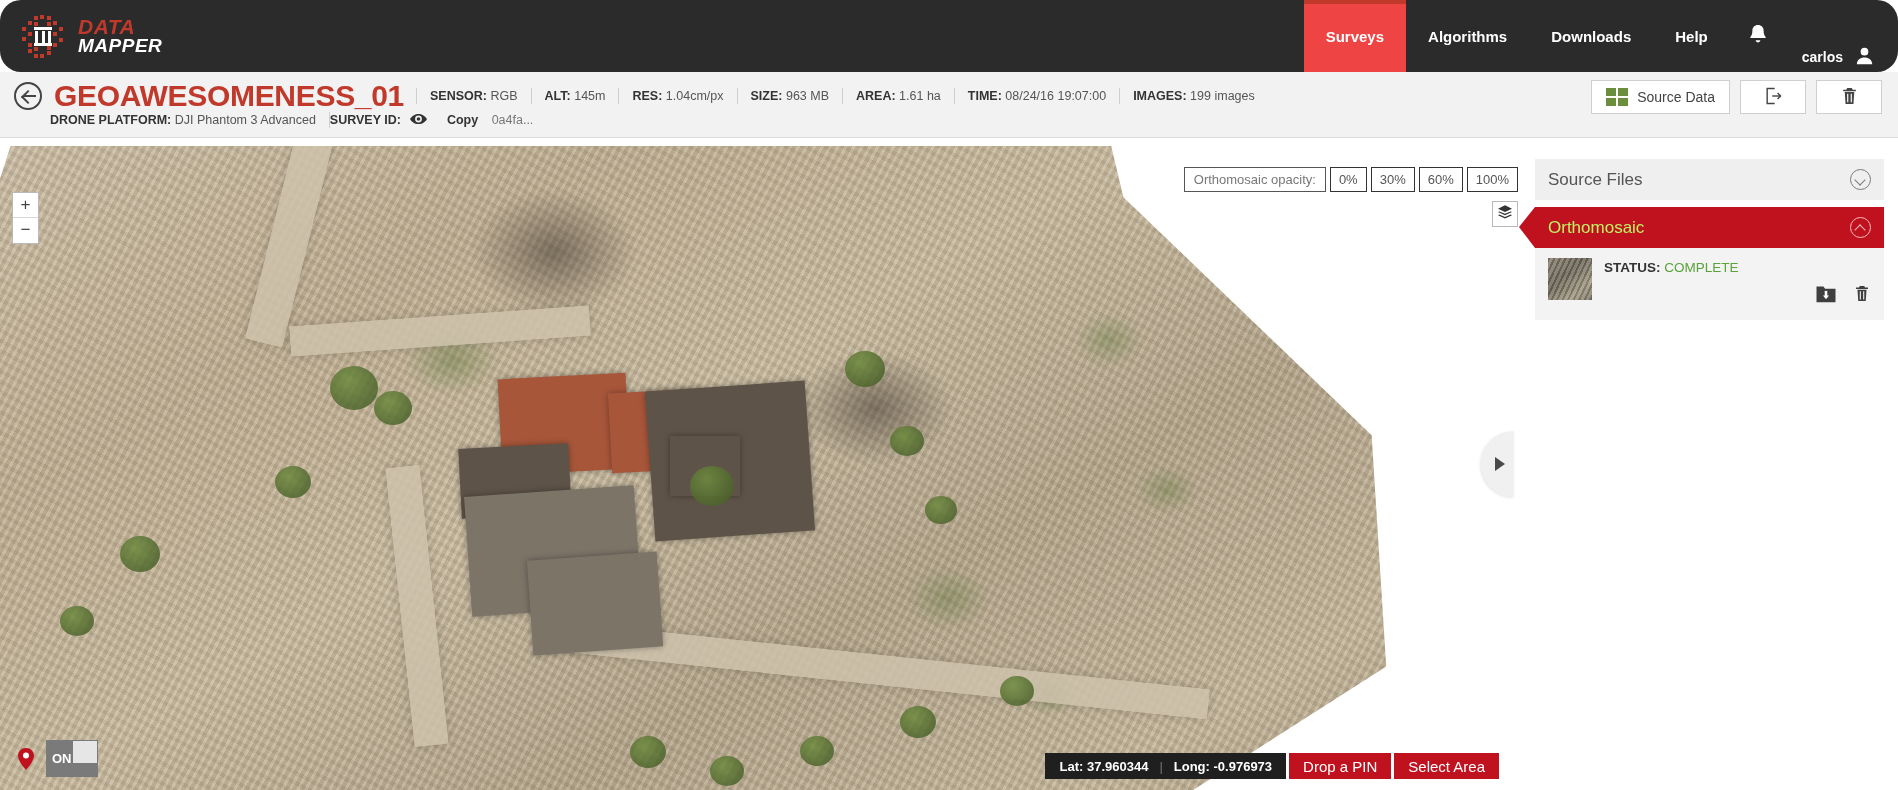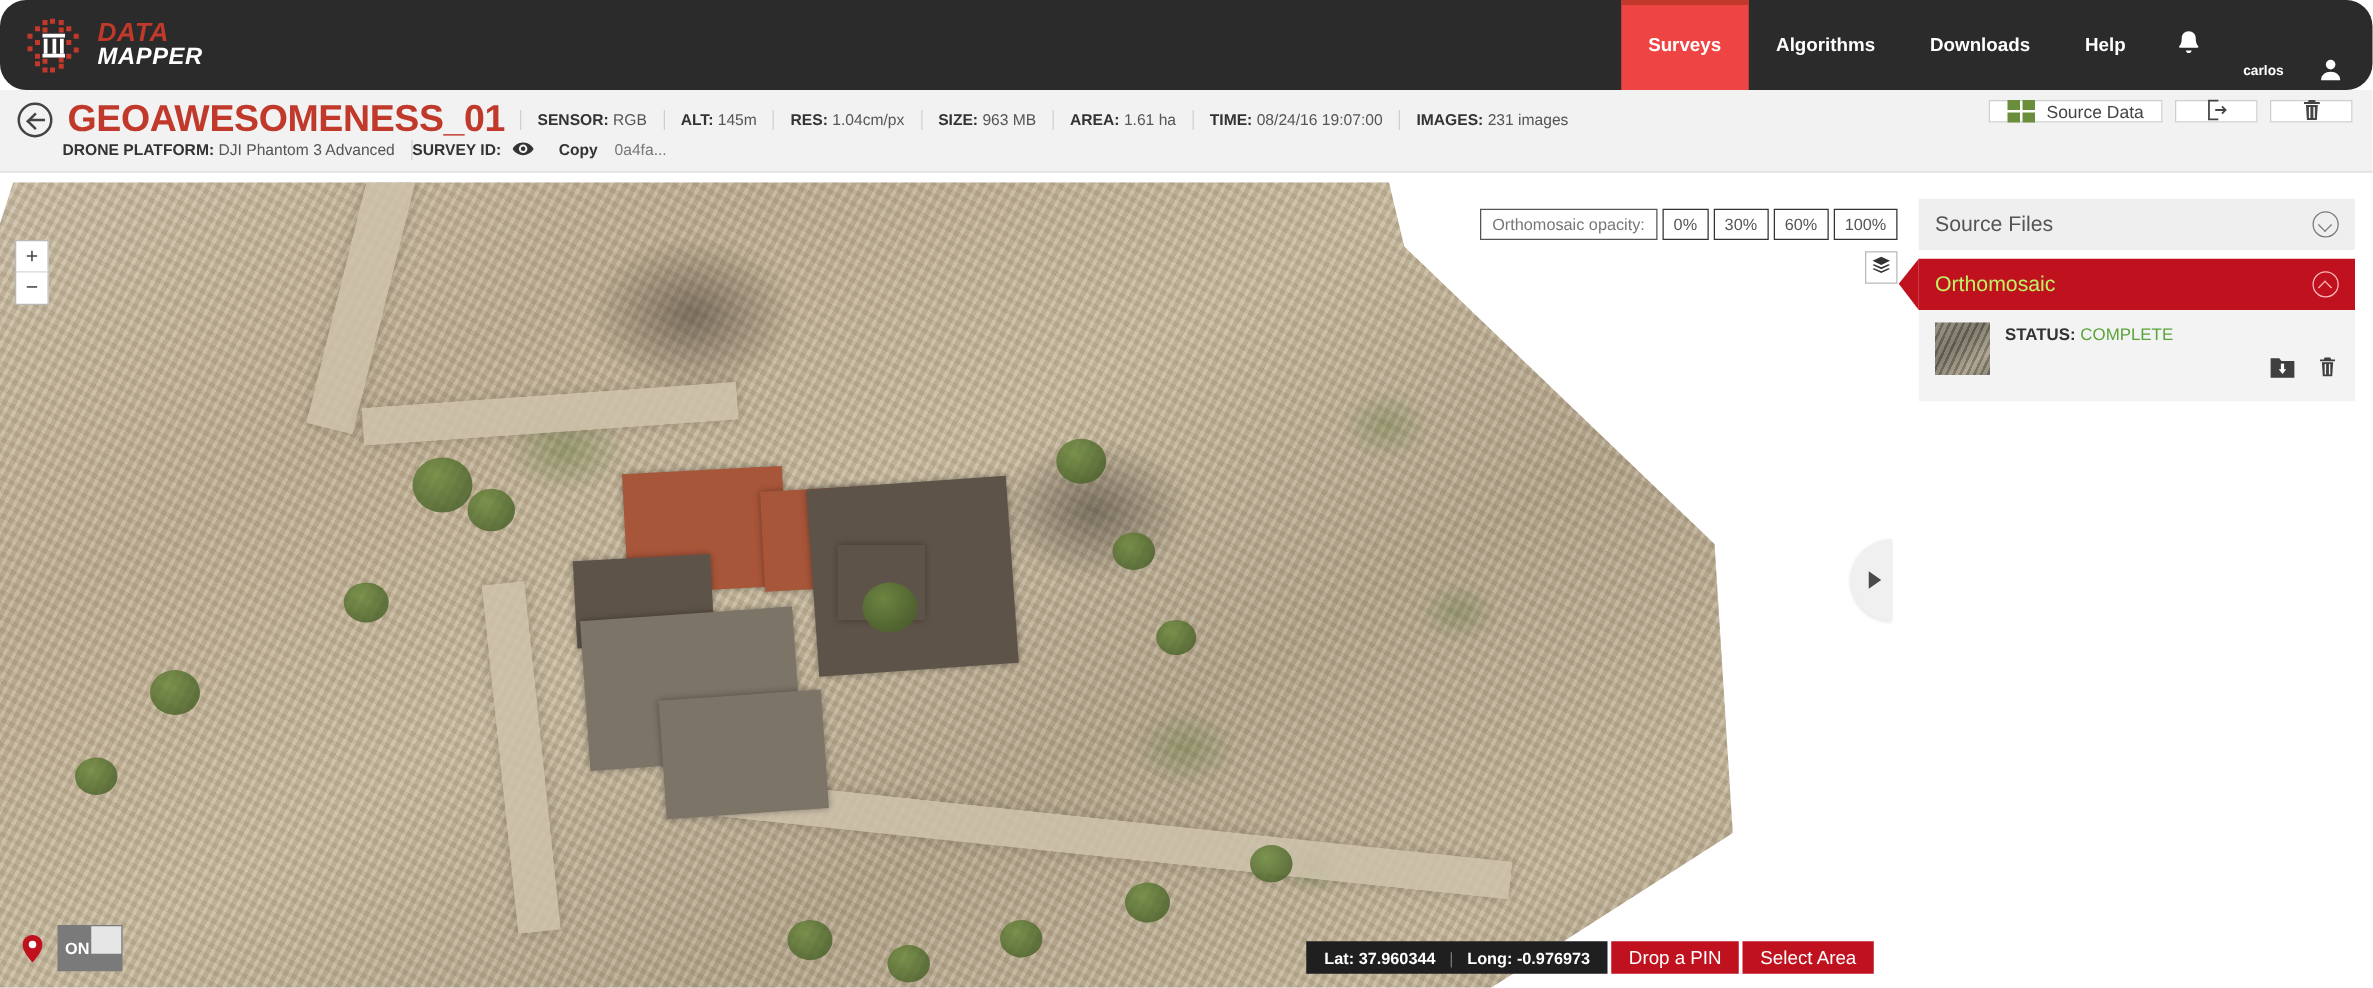--- a/index.html
+++ b/index.html
@@ -47,23 +47,23 @@
   }
   .nav-item.active::before {
     content: ""; position: absolute; top: 0; left: 0; right: 0;
     height: 4px; background: #c0392b;
   }
   .nav-icon-item {
     display: flex; align-items: center; justify-content: center;
     padding: 0 16px; cursor: pointer;
   }
   .nav-user {
-    display: flex; align-items: center; gap: 26px;
+    display: flex; align-items: center; gap: 10px;
     padding: 0 22px 0 16px;
-    color: #fff; font-size: 11px; font-weight: bold; cursor: pointer; margin-top: 42px;
+    color: #fff; font-size: 14px; font-weight: bold; cursor: pointer; margin-top: 42px;
   }
 
   
   #survey-header {
     position: absolute; top: 72px; left: 0;
     width: 1898px; height: 66px;
     background: #f2f2f2;
     border-bottom: 1px solid #dcdcdc;
   }
   #hdr-row1 {
@@ -112,21 +112,21 @@
   }
   .sid-val { color: #777; font-size: 12.5px; }
 
   
   #hdr-actions {
     position: absolute; right: 16px; top: 80px;
     display: flex; gap: 10px; z-index: 30;
   }
   .hdr-btn {
     background: #fff; border: 1px solid #cfcfcf;
-    height: 18px; display: flex; align-items: center;
+    height: 34px; display: flex; align-items: center;
     justify-content: center; gap: 9px;
     padding: 0 14px; cursor: pointer;
     font-size: 14px; color: #444;
   }
   .hdr-btn.icononly { width: 66px; padding: 0; }
   .grid-icon {
     width: 22px; height: 18px;
     display: grid; grid-template-columns: 1fr 1fr;
     grid-template-rows: 1fr 1fr; gap: 2px;
   }
@@ -422,21 +422,21 @@
     <div class="meta-chip">
       <b>AREA:</b>
       <span>1.61 ha</span>
     </div>
     <div class="meta-chip">
       <b>TIME:</b>
       <span>08/24/16 19:07:00</span>
     </div>
     <div class="meta-chip">
       <b>IMAGES:</b>
-      <span>231 images</span>
+      <span>199 images</span>
     </div>
   </div>
 
   <div id="hdr-row2">
     <div class="meta-chip">
       <b>DRONE PLATFORM:</b>
       <span>DJI Phantom 3 Advanced</span>
     </div>
     <div class="meta-chip">
       <b>SURVEY ID:</b>

